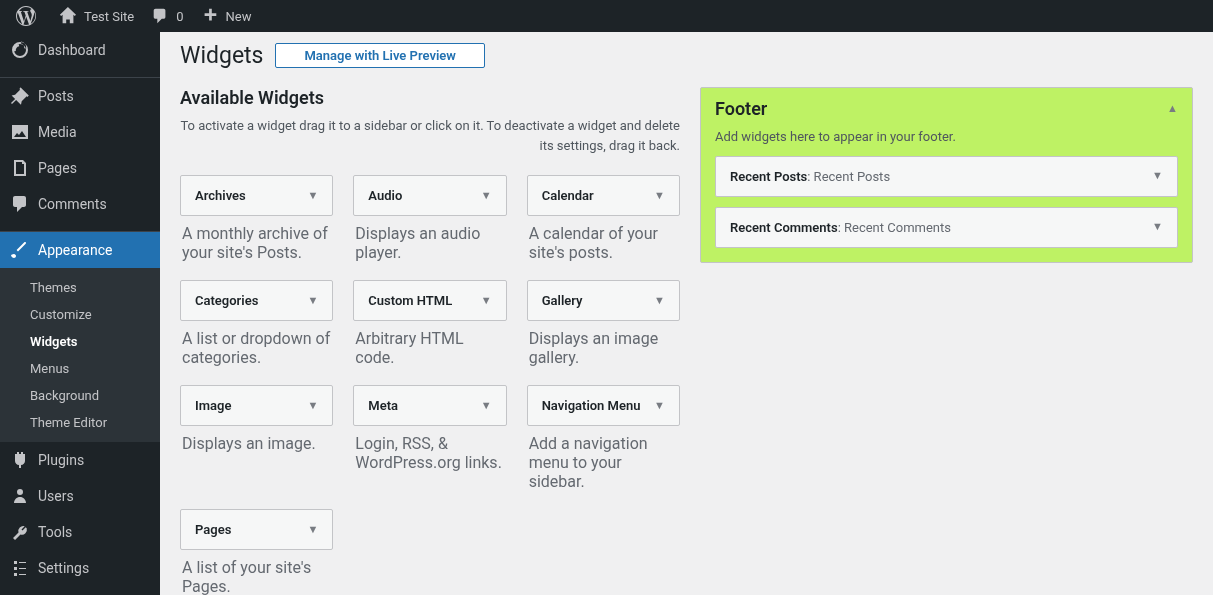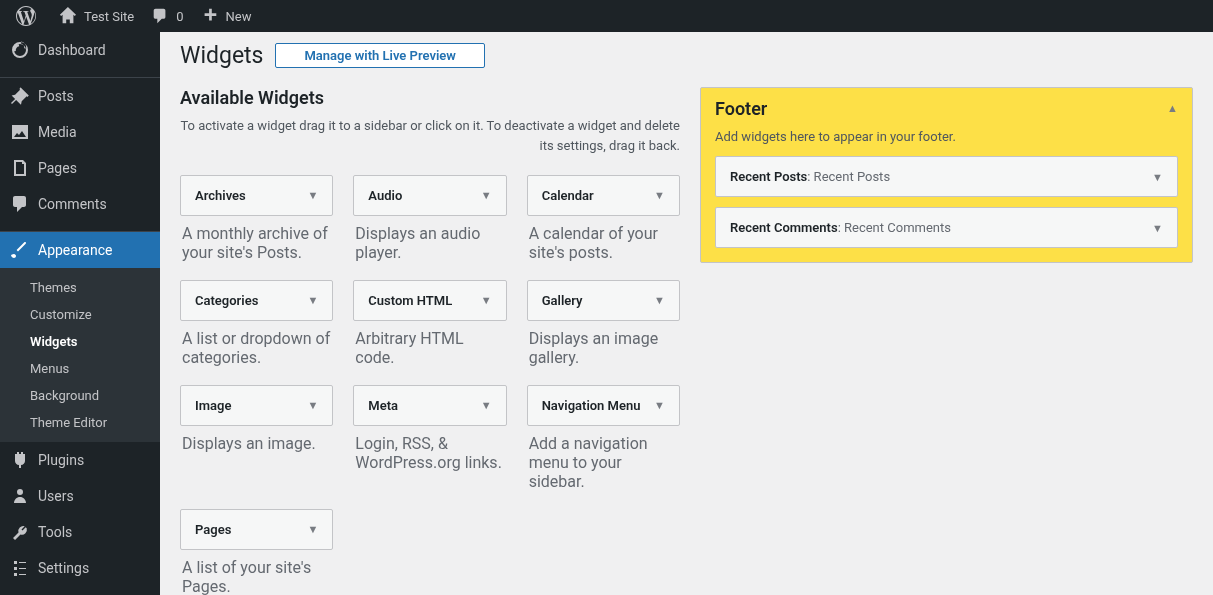--- a/index.html
+++ b/index.html
@@ -34,25 +34,25 @@
     
     .section-title { font-size: 18px; font-weight: 600; color: #1d2327; margin-bottom: 8px; }
     .section-desc { font-size: 13px; color: #50575e; margin-bottom: 18px; line-height: 1.5; text-align: right; }
     
     .widget-grid { display: grid; grid-template-columns: 1fr 1fr 1fr; gap: 0 20px; }
     .widget-box { border: 1px solid #c3c4c7; background: #f6f7f7; display: flex; align-items: center; justify-content: space-between; padding: 12px 14px; cursor: pointer; border-radius: 2px; margin-top: 2px; }
     .widget-name { font-weight: 600; color: #1d2327; font-size: 13px; }
     .widget-desc { font-size: 16px; color: #646970; padding: 8px 2px 16px; }
     .disclosure { color: #787c82; font-size: 11px; }
     
-    .sidebar-box { border: 1px solid #c3c4c7; background: #fde047; padding: 10px 14px 14px; border-radius: 2px; }
+    .sidebar-box { border: 1px solid #c3c4c7; background: #bef264; padding: 10px 14px 14px; border-radius: 2px; }
     .sidebar-box-header { display: flex; align-items: center; justify-content: space-between; padding-bottom: 10px; cursor: pointer; }
     .sidebar-box-title { font-size: 18px; font-weight: 600; color: #1d2327; }
     .sidebar-box-desc { font-size: 13px; color: #50575e; margin-bottom: 12px; }
-    .widget-instance { border: 1px solid #c3c4c7; background: #f6f7f7; display: flex; align-items: flex-end; justify-content: space-between; padding: 12px 14px; cursor: pointer; margin-bottom: 10px; border-radius: 2px; }
+    .widget-instance { border: 1px solid #c3c4c7; background: #f6f7f7; display: flex; align-items: flex-start; justify-content: space-between; padding: 12px 14px; cursor: pointer; margin-bottom: 10px; border-radius: 2px; }
     .widget-instance:last-child { margin-bottom: 0; }
     .widget-instance-name { font-weight: 600; color: #1d2327; font-size: 13px; }
     .widget-instance-label { font-weight: 400; color: #646970; }
     
     svg { fill: currentColor; }
   </style>
 </head>
 <body>
 
 <div class="admin-bar">

